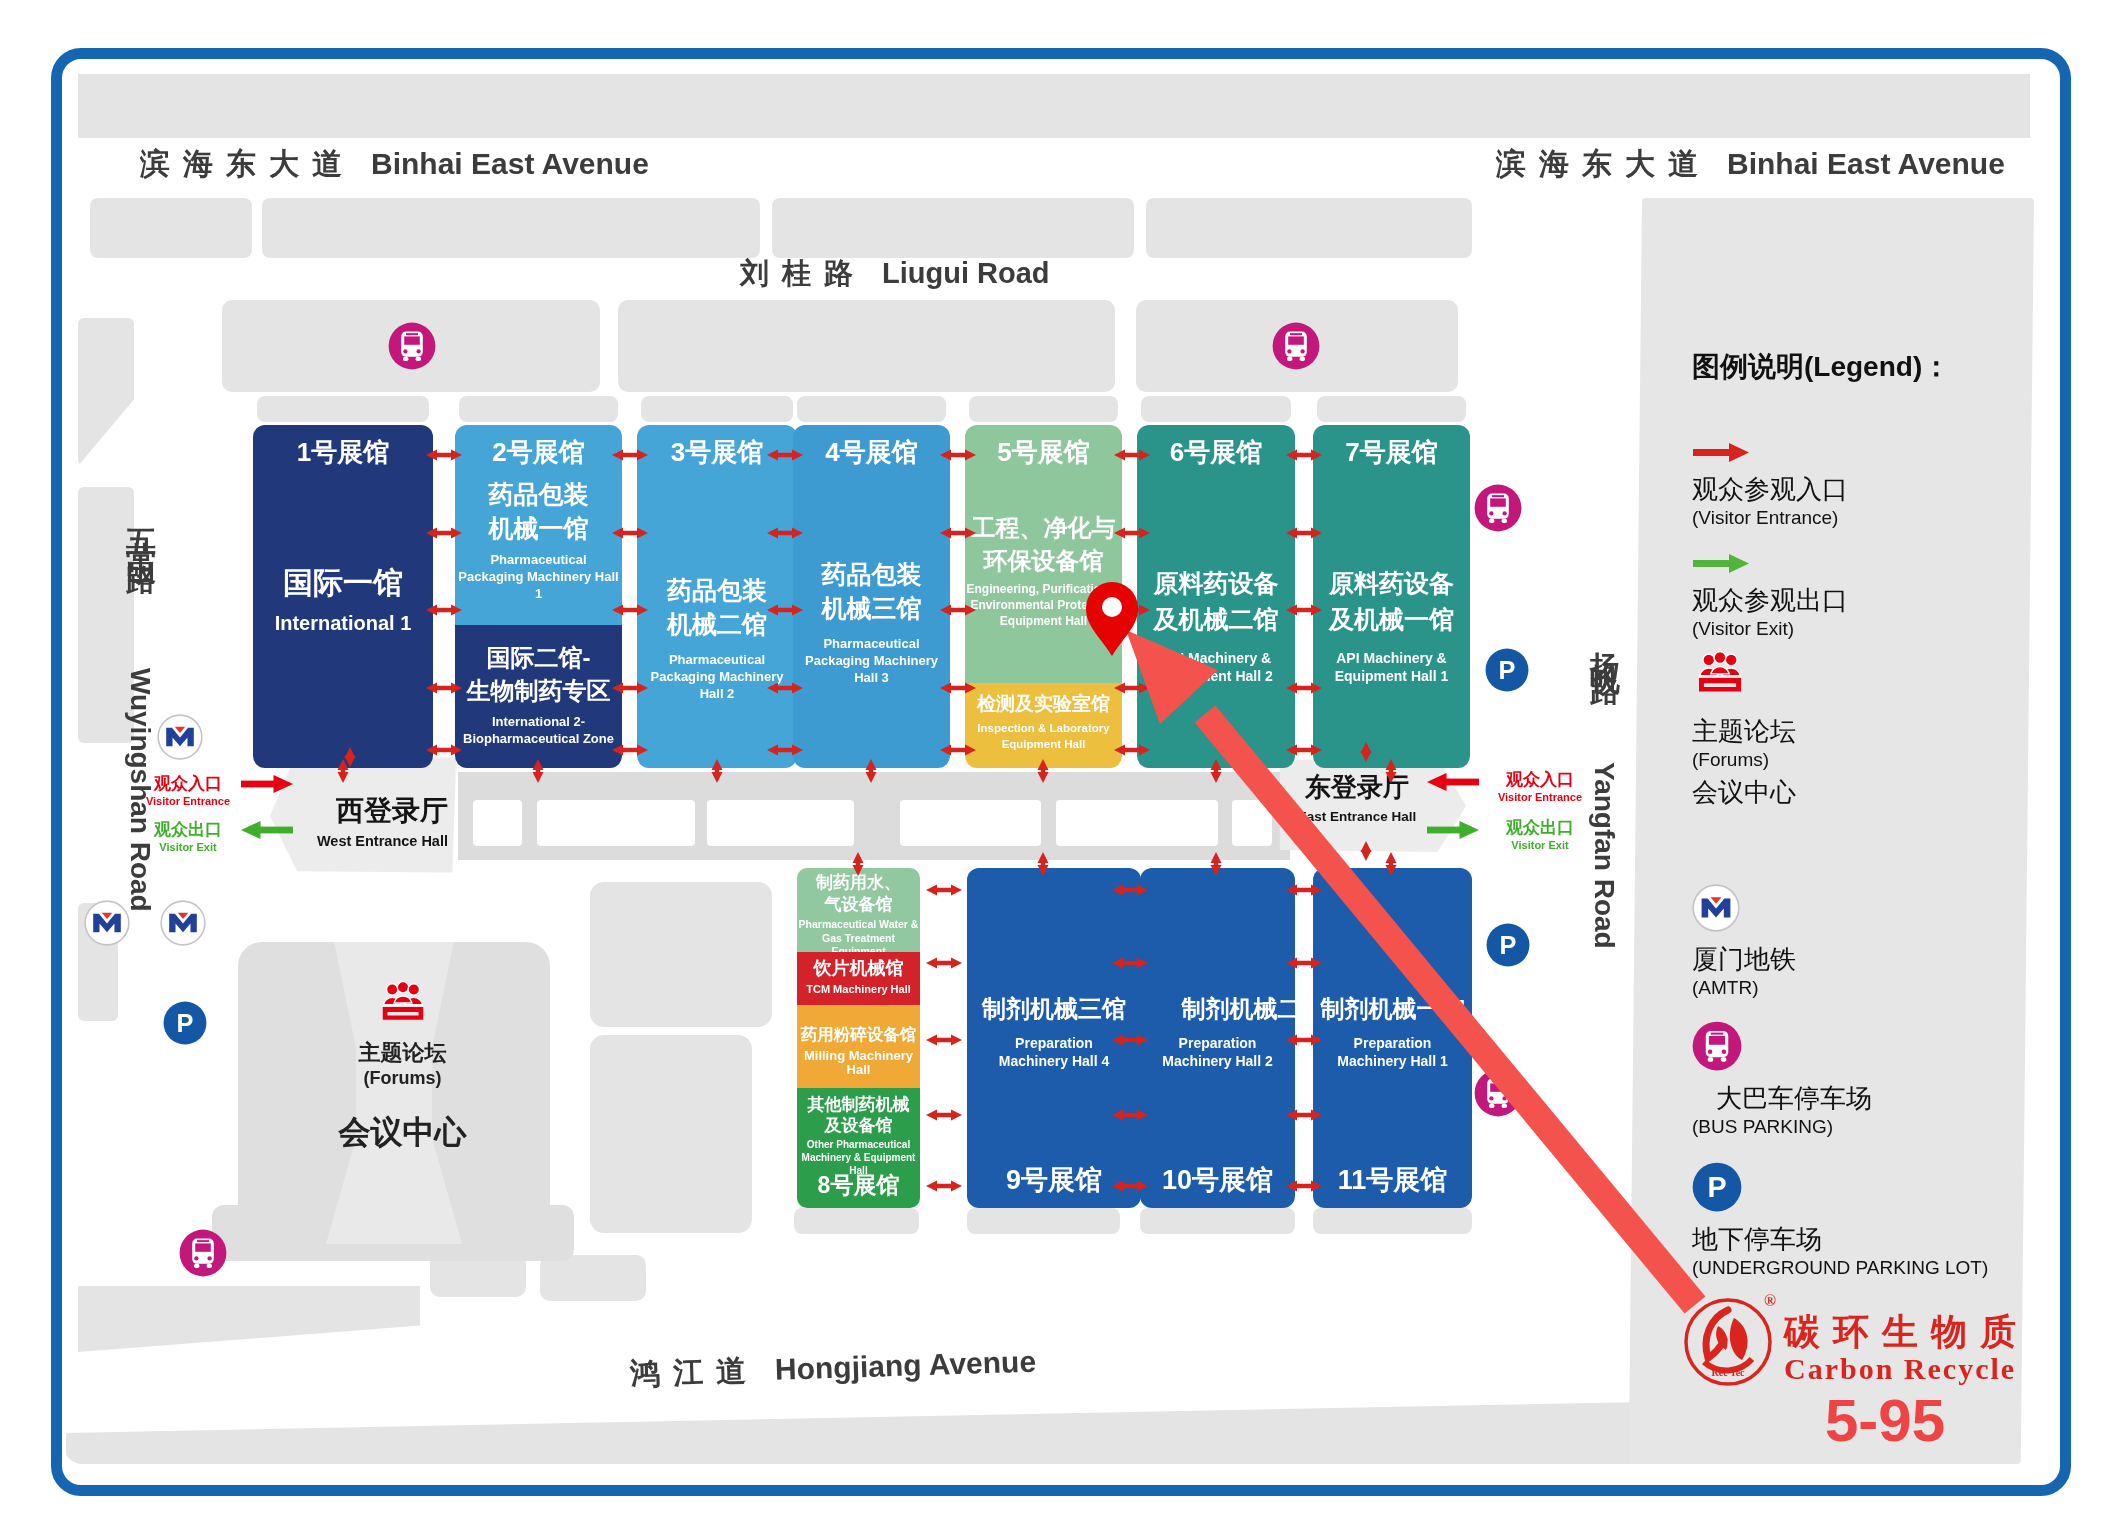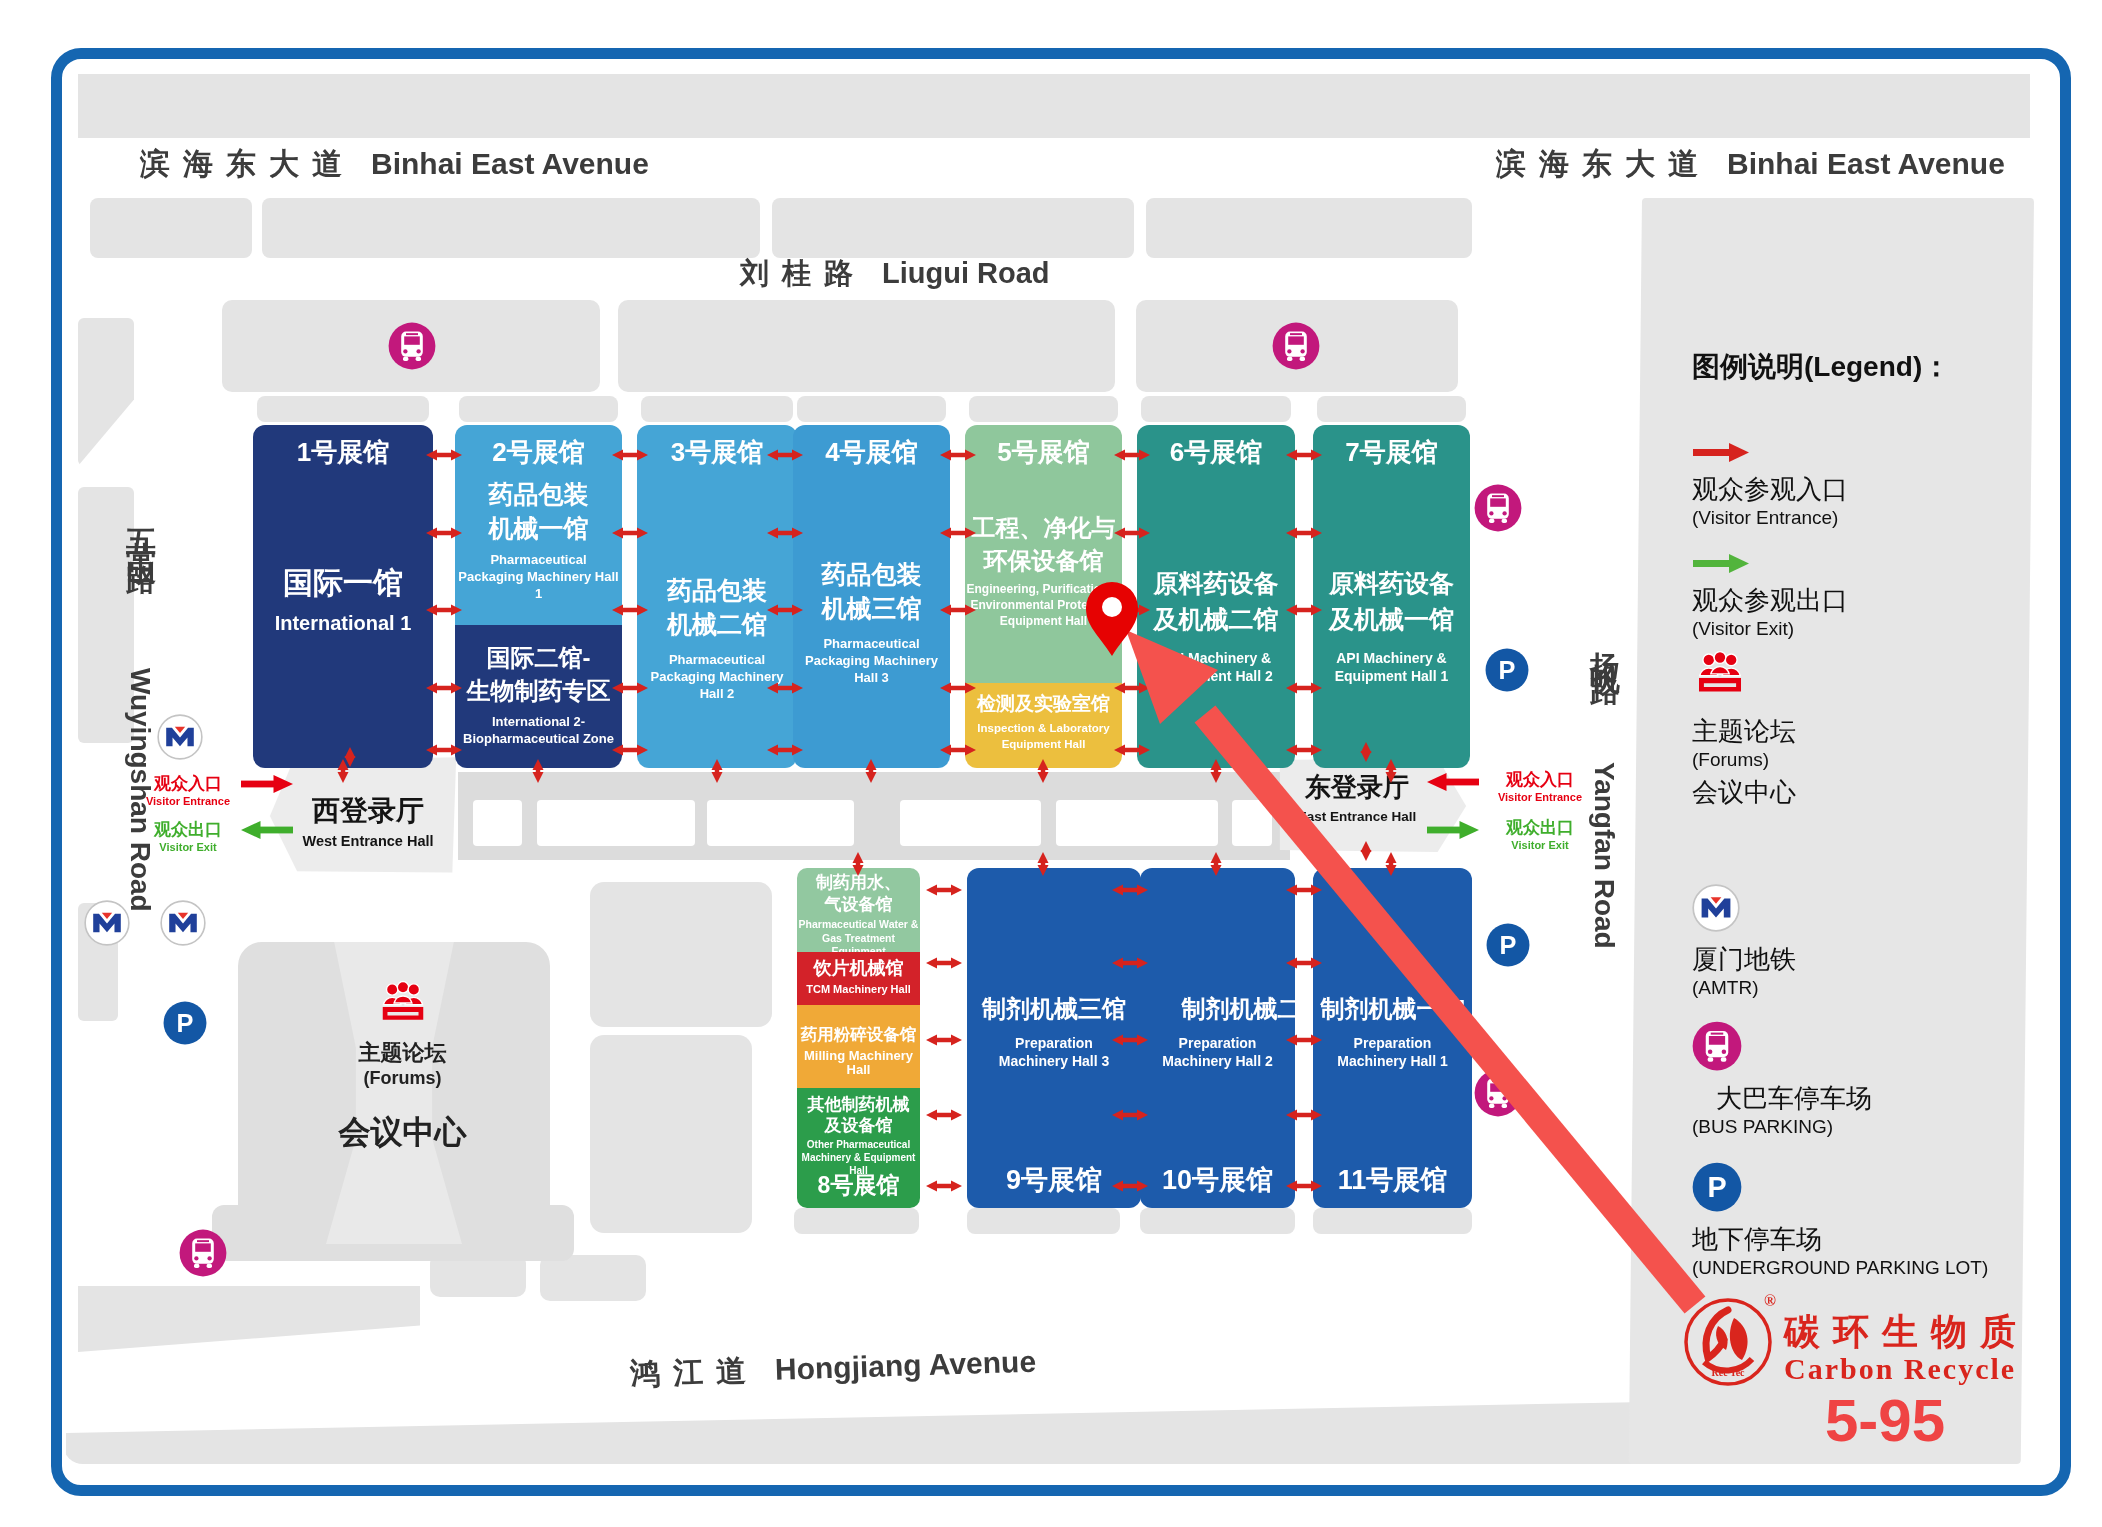--- a/index.html
+++ b/index.html
@@ -47,21 +47,21 @@
       </div>
       <div class="road-label abs" style="left:630px;top:1348px;transform:rotate(-1.8deg);font-size:30px;">
         <span class="cn">鸿江道</span><span class="en">Hongjiang Avenue</span>
       </div>
       <div class="vtext abs vcn" style="left:120px;top:505px;">五营山路</div>
       <div class="vtext abs ven" style="left:124px;top:668px;">Wuyingshan Road</div>
       <div class="vtext abs vcn" style="left:1584px;top:628px;">扬帆路</div>
       <div class="vtext abs ven" style="left:1588px;top:762px;">Yangfan Road</div>
 
       <div class="ent-hall" style="left:268px;top:756px;width:194px;height:120px;clip-path:polygon(13% 4%,97% 1%,95% 97%,15% 96%,1% 50%);"></div>
-      <div class="ent-title" style="left:288px;top:792px;width:160px;">
+      <div class="ent-title" style="left:288px;top:792px;width:160px;text-align:right;">
         <div style="font-size:28px;font-weight:bold;">西登录厅</div>
         <div style="font-size:14.5px;font-weight:bold;margin-top:3px;">West Entrance Hall</div>
       </div>
       <div class="ent-hall" style="left:1278px;top:754px;width:190px;height:102px;clip-path:polygon(1% 6%,84% 4%,99% 51%,84% 96%,1% 94%);"></div>
       <div class="ent-title" style="left:1282px;top:770px;width:150px;">
         <div style="font-size:26px;font-weight:bold;">东登录厅</div>
         <div style="font-size:13.5px;font-weight:bold;margin-top:4px;">East Entrance Hall</div>
       </div>
 
       <div class="abs" style="left:1692px;top:348px;width:335px;z-index:12;">
@@ -334,21 +334,21 @@
             <div>Machinery &amp; Equipment Hall</div>
           </div>
           <div class="hall-num" style="top: 82px; font-size: 23px;">8号展馆</div>
         </div>
         <div class="hall-section" style="left: 967px; top: 868px; width: 174px; height: 340px; background: rgb(29, 91, 171); border-radius: 12px;">
           <div class="hall-cn" style="top: 126px; font-size: 24px; line-height: 30px;">
             <div>制剂机械三馆</div>
           </div>
           <div class="hall-en" style="top: 166px; font-size: 14px; line-height: 18px;">
             <div>Preparation</div>
-            <div>Machinery Hall 3</div>
+            <div>Machinery Hall 4</div>
           </div>
           <div class="hall-num" style="top: 294px; font-size: 27px;">9号展馆</div>
         </div>
         <div class="hall-section" style="left: 1140px; top: 868px; width: 155px; height: 340px; background: rgb(29, 91, 171); border-radius: 12px;">
           <div class="hall-cn" style="top: 126px; font-size: 24px; line-height: 30px; margin-left: 36px;">
             <div>制剂机械二馆</div>
           </div>
           <div class="hall-en" style="top: 166px; font-size: 14px; line-height: 18px;">
             <div>Preparation</div>
             <div>Machinery Hall 2</div>

